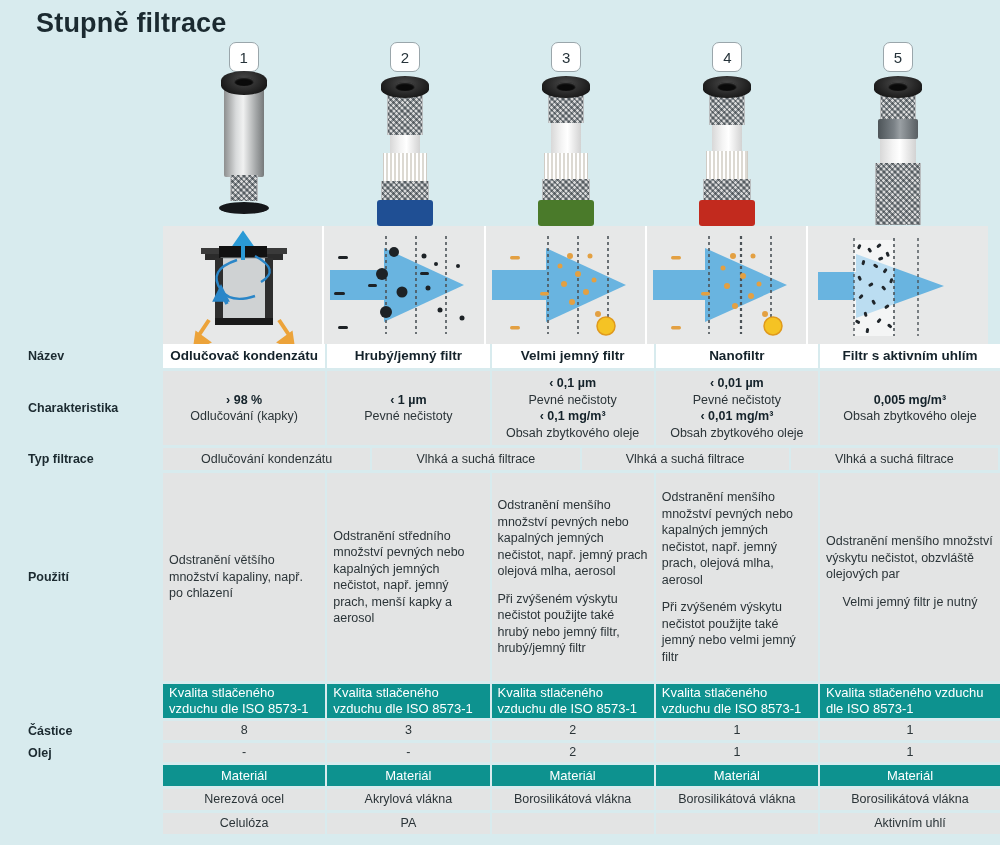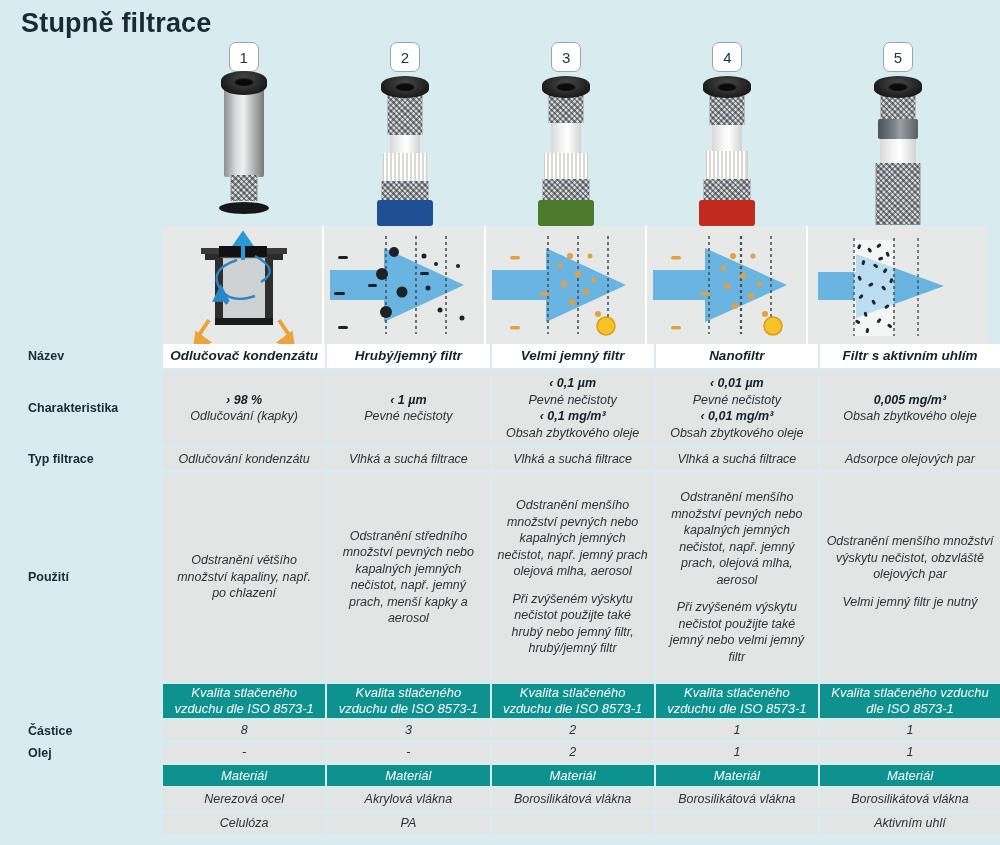--- a/index.html
+++ b/index.html
@@ -8,21 +8,21 @@
     background:#d8ebee;
     font-family:"Liberation Sans", sans-serif;
     color:#1d2a2f;
     overflow:hidden;
     position:relative;
   }
   .page{position:relative;width:1000px;height:845px;}
 
   
   .title{
-    position:absolute;left:21px;top:8px;
+    position:absolute;left:36px;top:8px;
     font-size:27px;font-weight:bold;letter-spacing:.2px;
     color:#1b2a30;
   }
 
   
   .photoband{position:absolute;left:163px;top:36px;width:825px;height:190px;display:flex;}
   .photocell{flex:1;position:relative;display:flex;align-items:flex-end;justify-content:center;}
   .photocell.c5{flex:0 0 180px;}
   .badge{
     position:absolute;top:6px;left:50%;transform:translateX(-50%);
@@ -69,22 +69,22 @@
     display:flex;align-items:center;
     padding-left:28px;box-sizing:border-box;
     font-weight:bold;font-size:12.5px;color:#1b2a30;
     background:#d8ebee;
   }
   .cells{flex:1;display:flex;}
   .cell{
     flex:1;box-sizing:border-box;
     border-right:2px solid #d8ebee;
     display:flex;flex-direction:column;align-items:center;justify-content:center;
-    text-align:center;font-size:12.5px;color:#2b3438;
-    padding:4px 6px;line-height:1.32;font-style:italic;
+    font-size:12.5px;color:#2b3438;
+    padding:4px 6px;line-height:1.32;
   }
   .cell.c5{flex:0 0 180px;border-right:none;}
   .rowgap{height:3px;background:#d8ebee;}
 
   .r-name .cell{background:#ffffff;font-weight:bold;font-size:13.5px;color:#14222a;height:24px;}
   .r-char .cell{background:#e3e4e4;min-height:62px;}
   .r-type .cell{background:#e3e4e4;height:22px;}
   .r-use .cell{background:#e3e4e4;min-height:208px;justify-content:center;}
   .r-iso .cell{background:#0d928f;color:#ffffff;height:34px;font-size:13px;line-height:1.25;}
   .r-part .cell{background:#e3e4e4;height:19px;}
@@ -358,21 +358,20 @@
     </div>
     <div class="rowgap"></div>
 
     <div class="row r-type">
       <div class="lbl">Typ filtrace</div>
       <div class="cells">
         <div class="cell">Odlučování kondenzátu</div>
         <div class="cell">Vlhká a suchá filtrace</div>
         <div class="cell">Vlhká a suchá filtrace</div>
         <div class="cell">Vlhká a suchá filtrace</div>
-        <div class="cell c5">Adsorpce olejových par</div>
       </div>
     </div>
     <div class="rowgap"></div>
 
     <div class="row r-use">
       <div class="lbl tall">Použití</div>
       <div class="cells">
         <div class="cell">
           <div class="p">Odstranění většího množství kapaliny, např. po chlazení</div>
         </div>

